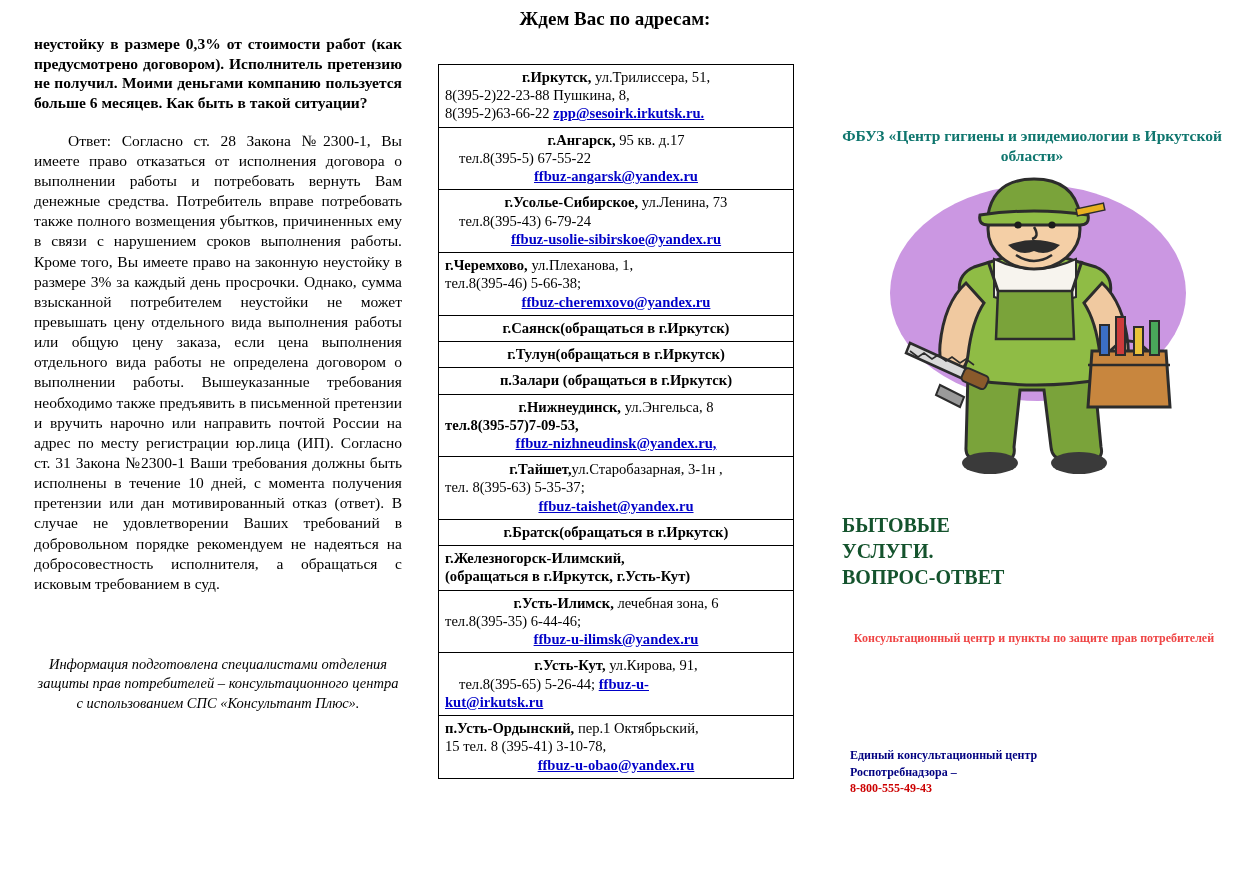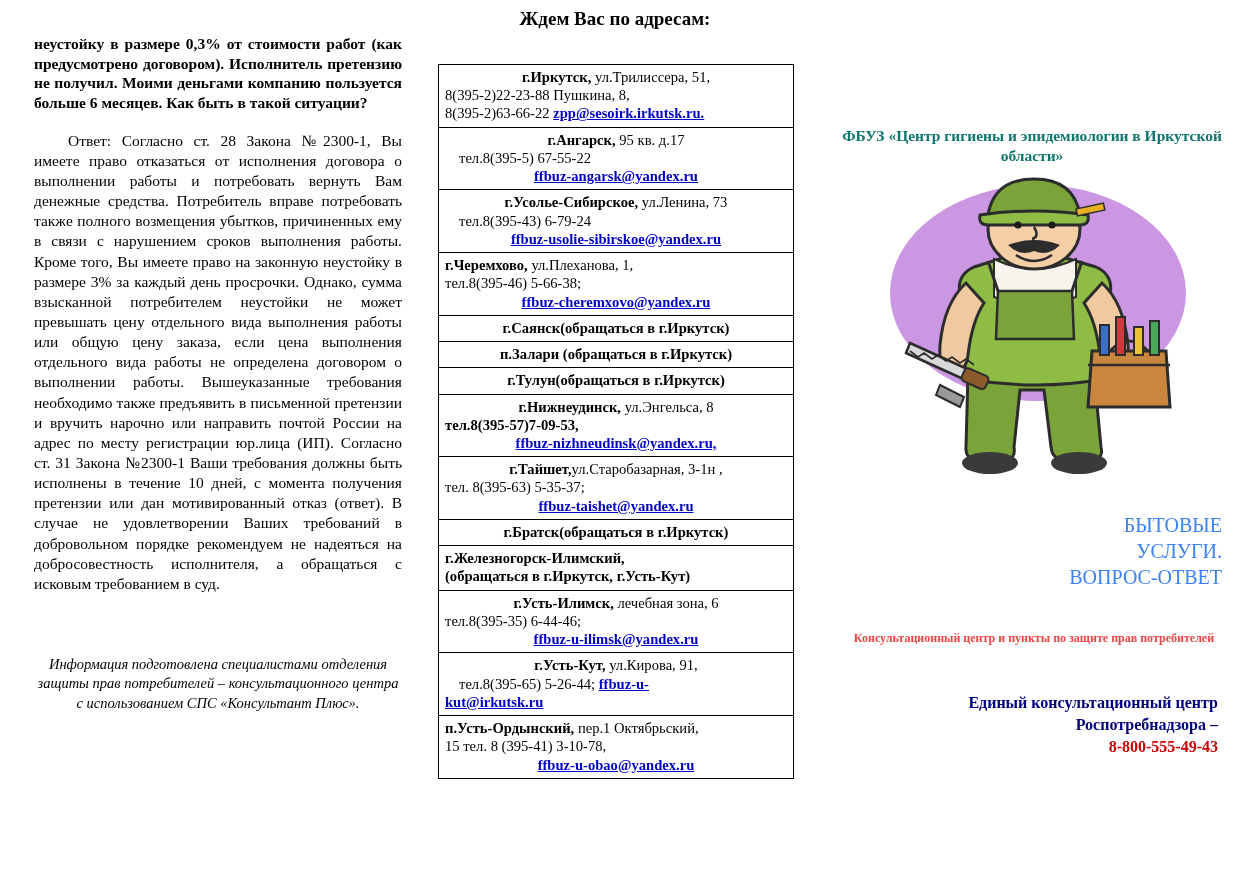--- a/index.html
+++ b/index.html
@@ -124,45 +124,45 @@
     left: 18px;
     top: 175px;
     width: 370px;
     height: 310px;
   }
   .big-red {
     position: absolute;
     left: 12px;
     top: 512px;
     width: 380px;
-    text-align: right;
-    font-weight: normal;
+    text-align: left;
+    font-weight: bold;
     font-size: 20px;
     line-height: 1.30;
-    color: #3b82f6;
+    color: #14532d;
   }
   .sub-blue {
     position: absolute;
     left: 20px;
     top: 630px;
     width: 368px;
     text-align: center;
     font-weight: bold;
     font-size: 12px;
     line-height: 1.35;
     color: #ef4444;
   }
   .center-blue {
     position: absolute;
     left: 20px;
-    top: 692px;
+    top: 747px;
     width: 368px;
-    text-align: right;
-    font-weight: bold;
-    font-size: 16px;
+    text-align: left;
+    font-weight: bold;
+    font-size: 12px;
     line-height: 1.38;
     color: #000080;
   }
   .phone-red {
     color: #cc0000;
     font-weight: bold;
     display: block;
   }
 </style>
 </head>
@@ -208,26 +208,26 @@
               <span class="line-center"><a class="email" href="#">ffbuz-cheremxovo@yandex.ru</a></span>
             </td>
           </tr>
           <tr>
             <td class="addr-cell">
               <span class="line-center"><span class="city">г.Саянск(обращаться в г.Иркутск)</span></span>
             </td>
           </tr>
           <tr>
             <td class="addr-cell">
+              <span class="line-center"><span class="city">г.Тулун(обращаться в г.Иркутск)</span></span>
+            </td>
+          </tr>
+          <tr>
+            <td class="addr-cell">
               <span class="line-center"><span class="city">п.Залари  (обращаться в г.Иркутск)</span></span>
-            </td>
-          </tr>
-          <tr>
-            <td class="addr-cell">
-              <span class="line-center"><span class="city">г.Тулун(обращаться в г.Иркутск)</span></span>
             </td>
           </tr>
           <tr>
             <td class="addr-cell">
               <span class="line-center"><span class="city">г.Нижнеудинск,</span><span> ул.Энгельса, 8</span></span>
               <span style="display: block; font-weight: bold;"><span>тел.8(395-57)7-09-53,</span></span>
               <span class="line-center"><a class="email" href="#">ffbuz-nizhneudinsk@yandex.ru,</a></span>
             </td>
           </tr>
           <tr>

